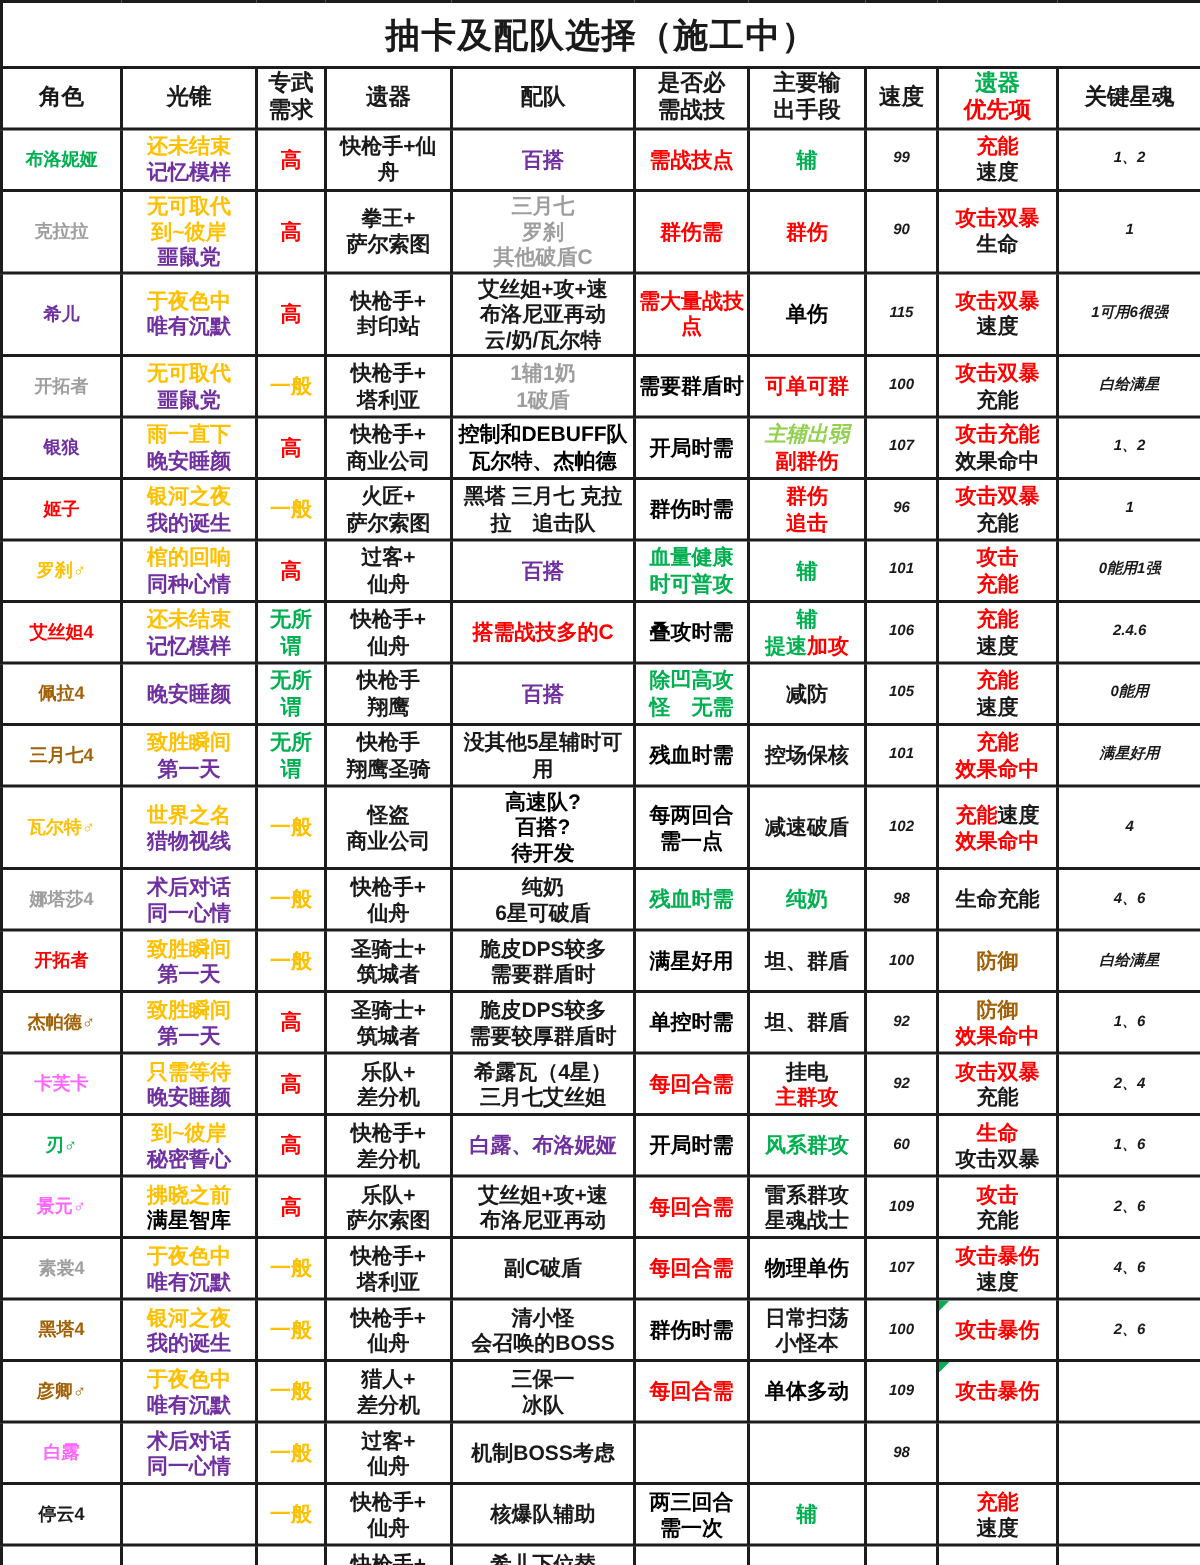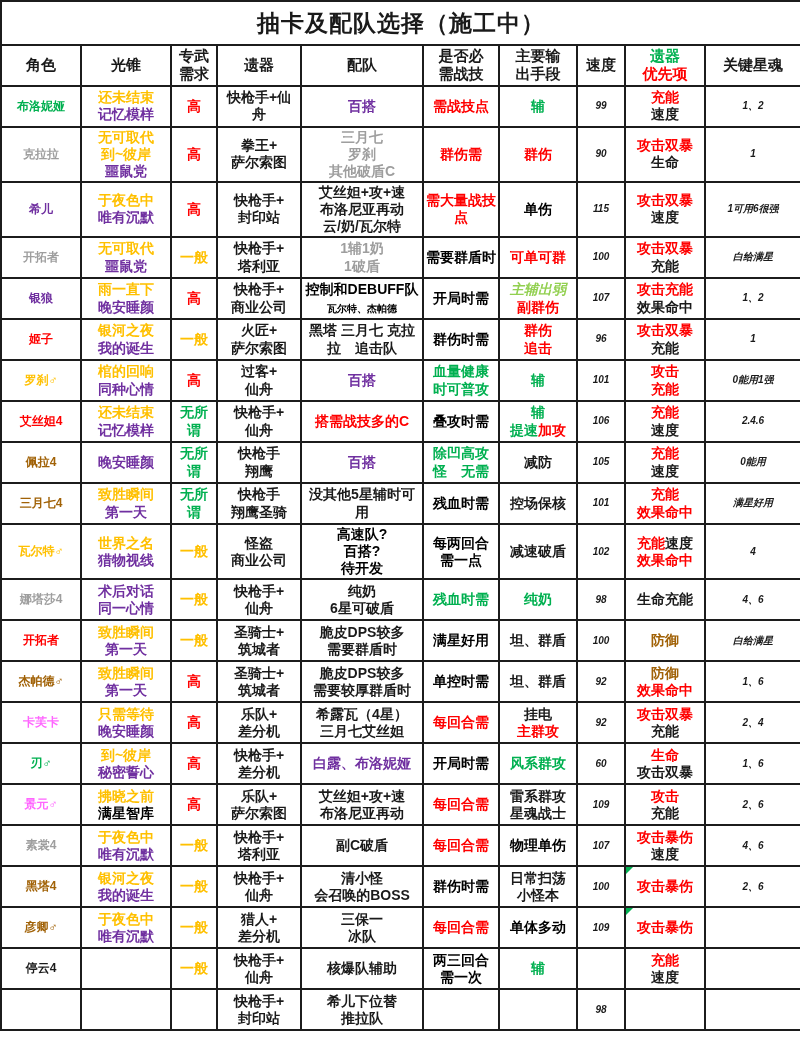--- a/index.html
+++ b/index.html
@@ -9,21 +9,21 @@
         padding:1px 2px;font-size:14px;line-height:1.22;color:#1a1a1a;
         overflow:hidden;word-break:break-all;}
   tr.data-row{height:41px;}
   th.title-cell{font-size:23px;height:40px;letter-spacing:1px;}
   tr.col-header{height:40px;padding-left:32px;}
   tr.col-header th{font-size:15px;}
   td.cell-name{font-size:12px;}
   td.cell-speed,td.cell-eidolon{font-style:italic;font-size:10px;margin-left:29px;}
   .pre{white-space:pre-line;}
   .ln{white-space:pre-line;}
-  .ln .small{font-size:10px;line-height:1;}
+  .ln .small{font-size:14px;line-height:1;}
   .c-black{color:#1a1a1a;}
   .c-gray{color:#9e9e9e;}
   .c-gold{color:#FFC000;}
   .c-purple{color:#7030A0;}
   .c-red{color:#FF0000;text-align:right;}
   .c-green{color:#00B050;}
   .c-lightgreen{color:#92D050;font-style:italic;}
   .c-blue{color:#000000;}
   .c-cyan{color:#a16207;text-align:right;}
   .c-pink{color:#FF66FF;margin-top:34px;}
@@ -645,20 +645,40 @@
           <div class="ln"><span class="c-blue">单体多动</span></div>
         </td>
         <td class="cell-speed pre">109</td>
         <td class="cell-priority marker">
           <div class="ln"><span class="c-red">攻击暴伤</span></div>
         </td>
         <td class="cell-eidolon pre"></td>
       </tr>
       <tr class="data-row">
         <td class="cell-name">
+          <div class="ln"><span class="c-pink">白露</span></div>
+        </td>
+        <td class="cell-cone">
+          <div class="ln"><span class="c-purple">术后对话</span></div>
+          <div class="ln"><span class="c-purple">同一心情</span></div>
+        </td>
+        <td class="cell-need">
+          <div class="ln"><span class="c-gold">一般</span></div>
+        </td>
+        <td class="cell-relic pre">过客+
+仙舟</td>
+        <td class="cell-team pre">机制BOSS考虑</td>
+        <td class="cell-skill pre"></td>
+        <td class="cell-output pre"></td>
+        <td class="cell-speed pre">98</td>
+        <td class="cell-priority pre"></td>
+        <td class="cell-eidolon pre"></td>
+      </tr>
+      <tr class="data-row">
+        <td class="cell-name">
           <div class="ln"><span class="c-black">停云4</span></div>
         </td>
         <td class="cell-cone pre"></td>
         <td class="cell-need">
           <div class="ln"><span class="c-gold">一般</span></div>
         </td>
         <td class="cell-relic pre">快枪手+
 仙舟</td>
         <td class="cell-team pre">核爆队辅助</td>
         <td class="cell-skill">

